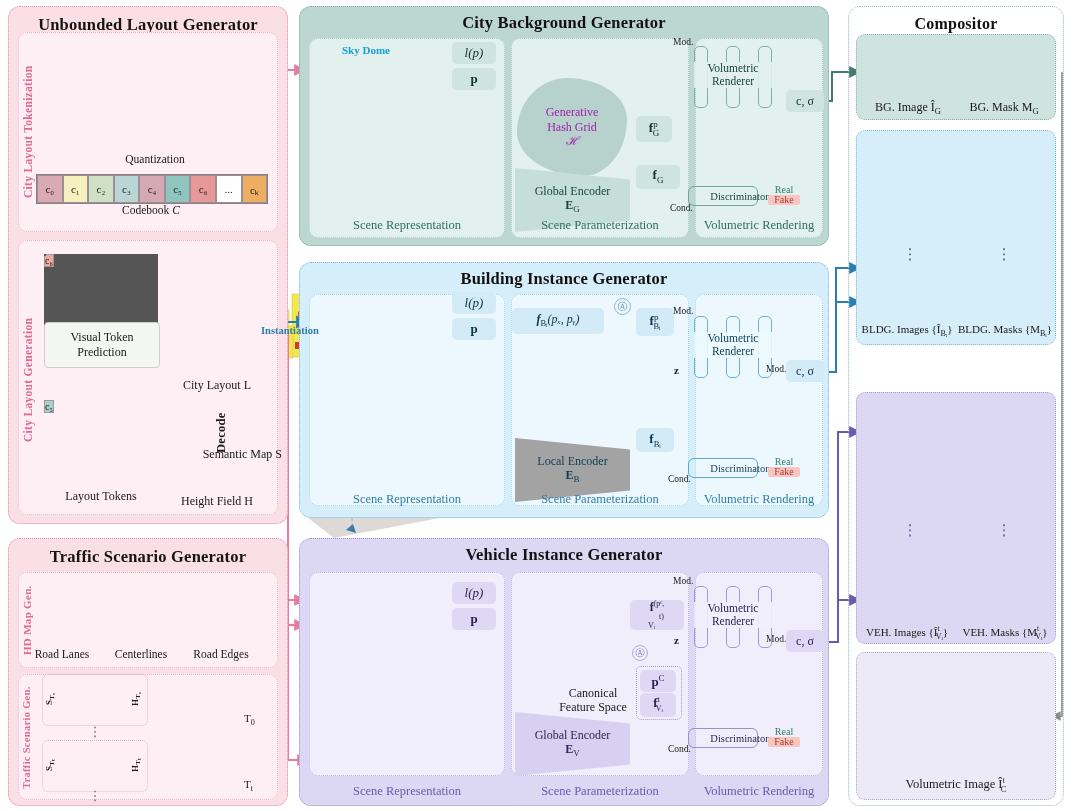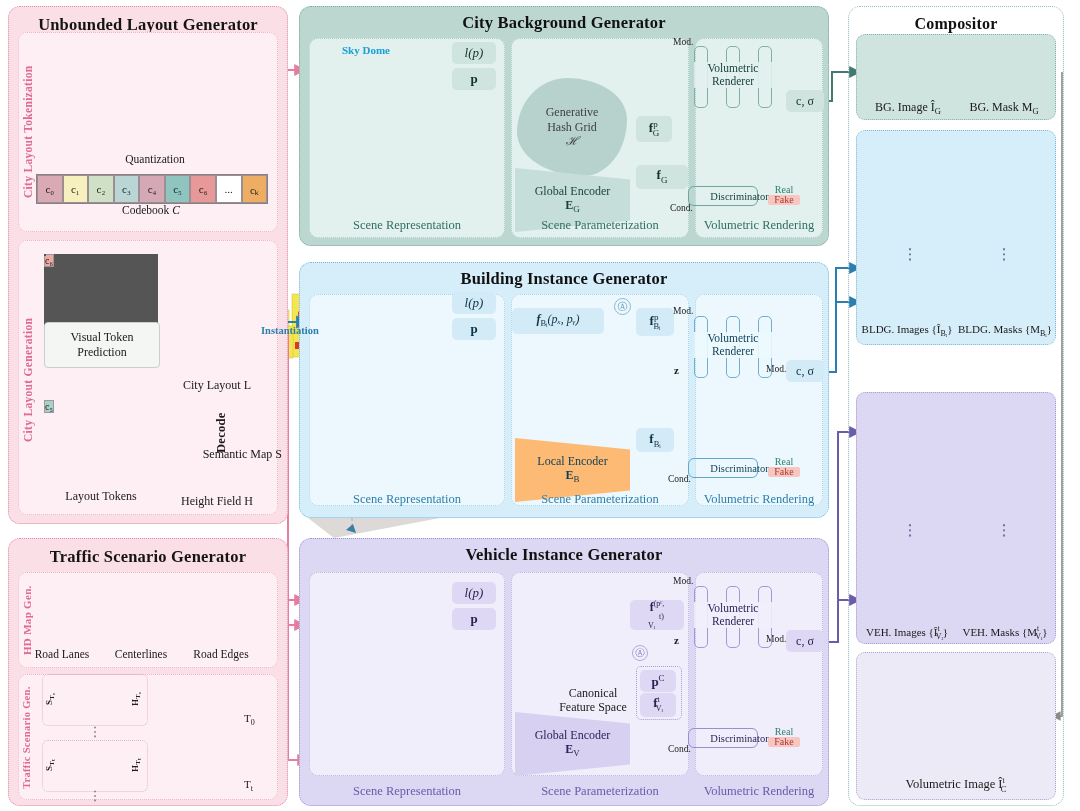--- a/index.html
+++ b/index.html
@@ -54,21 +54,21 @@
   }
   .nbox.teal{background:#cfe3df;color:#12332d;}
   .nbox.blue{background:#d3eaf7;color:#0d3348;}
   .nbox.purp{background:#ded8f4;color:#2b2350;}
 
   
   .encoder{position:absolute;display:flex;align-items:center;justify-content:center;
     text-align:center;line-height:1.15;box-sizing:border-box;
     clip-path:polygon(0 0,100% 18%,100% 82%,0 100%);}
   .encoder.teal{background:#c6ded9;color:#173f38;}
-  .encoder.blue{background:#fdba74;color:#0f3c53;}
+  .encoder.blue{background:#a3a3a3;color:#0f3c53;}
   .encoder.purp{background:#d7d0f0;color:#2c2459;}
 
   
   .pillar{position:absolute;border-radius:5px;box-sizing:border-box;}
   .pillar.teal{border:1.3px solid #7fb0a6;}
   .pillar.blue{border:1.3px solid #6fb0d2;}
   .pillar.purp{border:1.3px solid #a398d6;}
 
   .rendlabel{position:absolute;text-align:center;line-height:1.15;}
 
@@ -82,21 +82,21 @@
   .rf{position:absolute;text-align:center;line-height:1.02;}
   .rf .real{color:#2c7d6e;display:block;}
   .rf .fake{color:#b3372f;display:block;background:#f6c7c0;border-radius:2px;}
 
   
   svg.ov{position:absolute;left:0;top:0;width:1080px;height:811px;pointer-events:none;}
 
   
   .blob{position:absolute;background:#b7d2cc;border-radius:46% 54% 40% 60%/55% 42% 58% 45%;
         display:flex;align-items:center;justify-content:center;flex-direction:column;
-        color:#404040;text-align:center;line-height:1.2;}
+        color:#a21caf;text-align:center;line-height:1.2;}
 
   .tok{position:absolute;box-sizing:border-box;border:1px solid #9a9a9a;
        display:flex;align-items:center;justify-content:center;}
 
   .cbcell{position:relative;box-sizing:border-box;border:1px solid #9b8f93;
           display:flex;align-items:center;justify-content:center;flex:1;}
   .caption{position:absolute;text-align:center;}
 
   .dots3{position:absolute;text-align:center;line-height:.85;letter-spacing:0;}
 
@@ -1218,21 +1218,21 @@
 </div>
 
 <div class="nbox teal" style="left:636px;top:116px;width:36px;height:26px;font-size:13px;">
   <span><b>f</b><sup style="font-size:9px">p</sup><sub style="font-size:9px;margin-left:-5px">G</sub></span>
 </div>
 
 <div class="encoder teal" style="left:515px;top:168px;width:115px;height:64px;font-size:12px;flex-direction:column;">
   <span>Global Encoder</span>
   <span><b>E</b><sub style="font-size:9px">G</sub></span>
 </div>
-<div class="nbox teal" style="left:636px;top:165px;width:52px;height:24px;font-size:13px;">
+<div class="nbox teal" style="left:636px;top:165px;width:44px;height:24px;font-size:13px;">
   <span><b>f</b><sub style="font-size:9px">G</sub></span>
 </div>
 
 <div style="position:absolute;left:673px;top:37px;font-size:9.5px;color:#1b1b1b;">Mod.</div>
 <div style="position:absolute;left:670px;top:203px;font-size:9.5px;color:#1b1b1b;">Cond.</div>
 
 <div class="pillar teal" style="left:694px;top:46px;width:14px;height:62px;"></div>
 <div class="pillar teal" style="left:726px;top:46px;width:14px;height:62px;"></div>
 <div class="pillar teal" style="left:758px;top:46px;width:14px;height:62px;"></div>
 <div class="rendlabel" style="left:694px;top:62px;width:78px;font-size:11.5px;color:#143d35;background:rgba(226,240,238,.9);">

